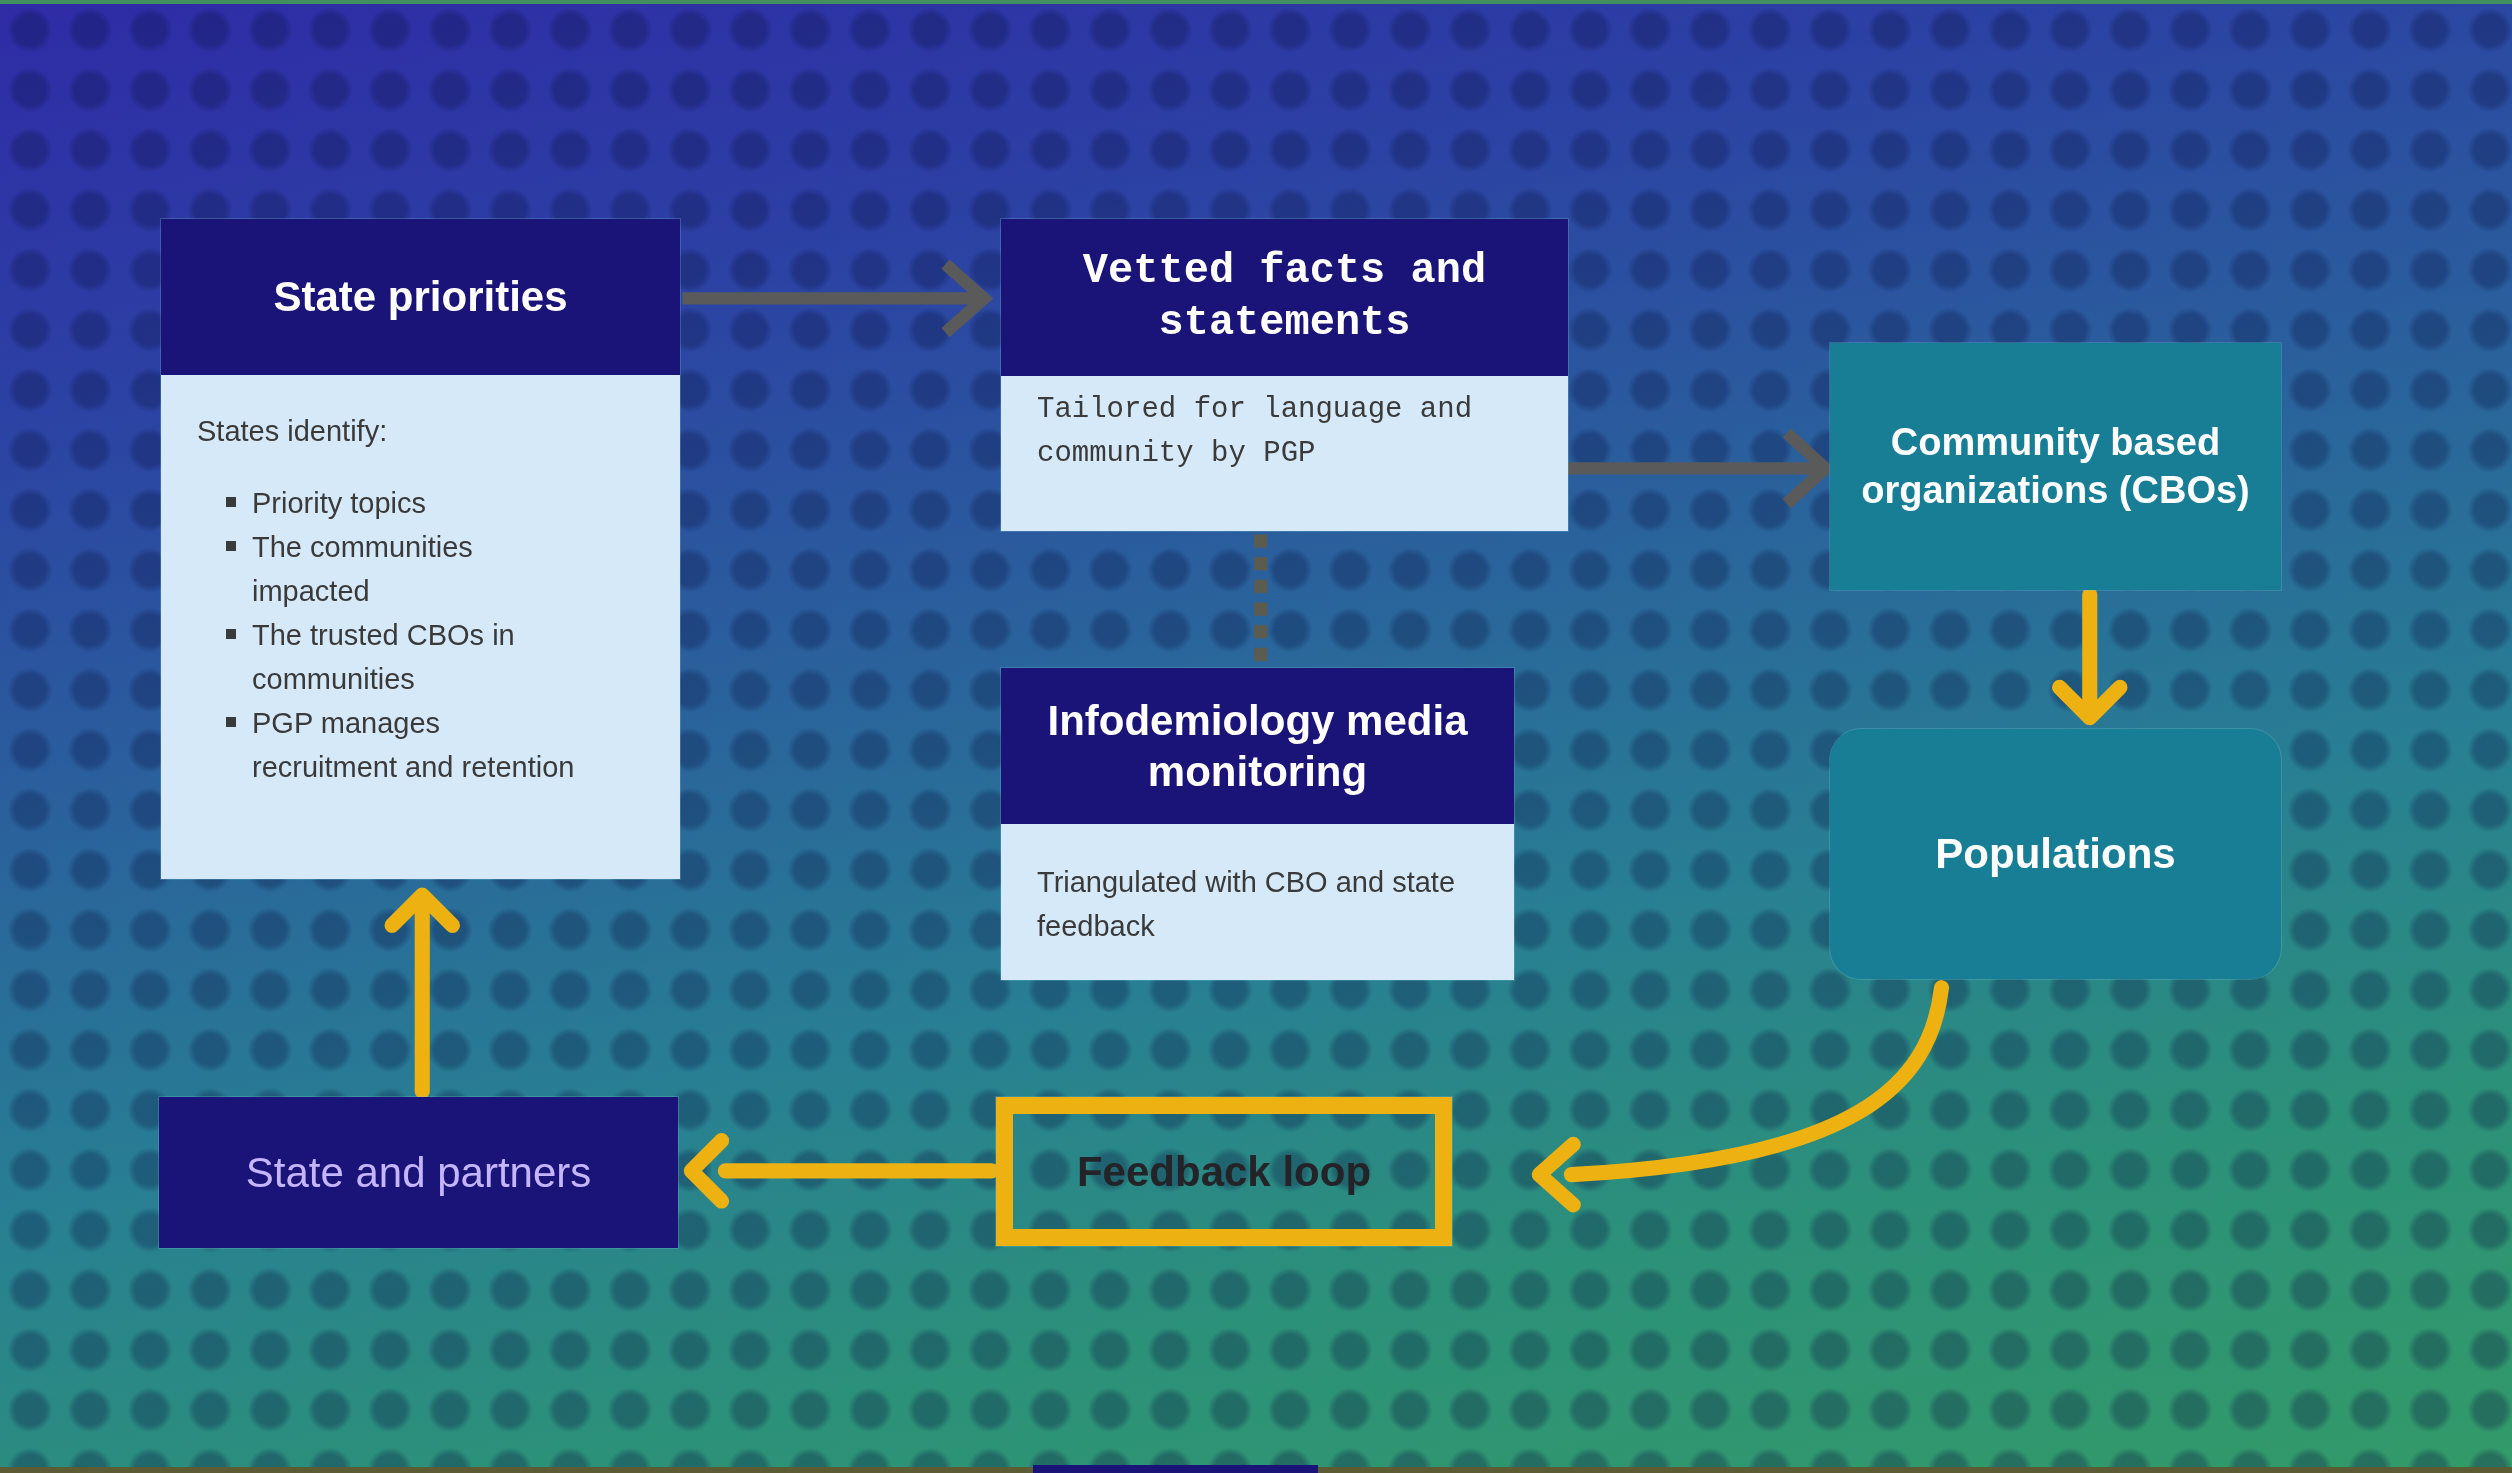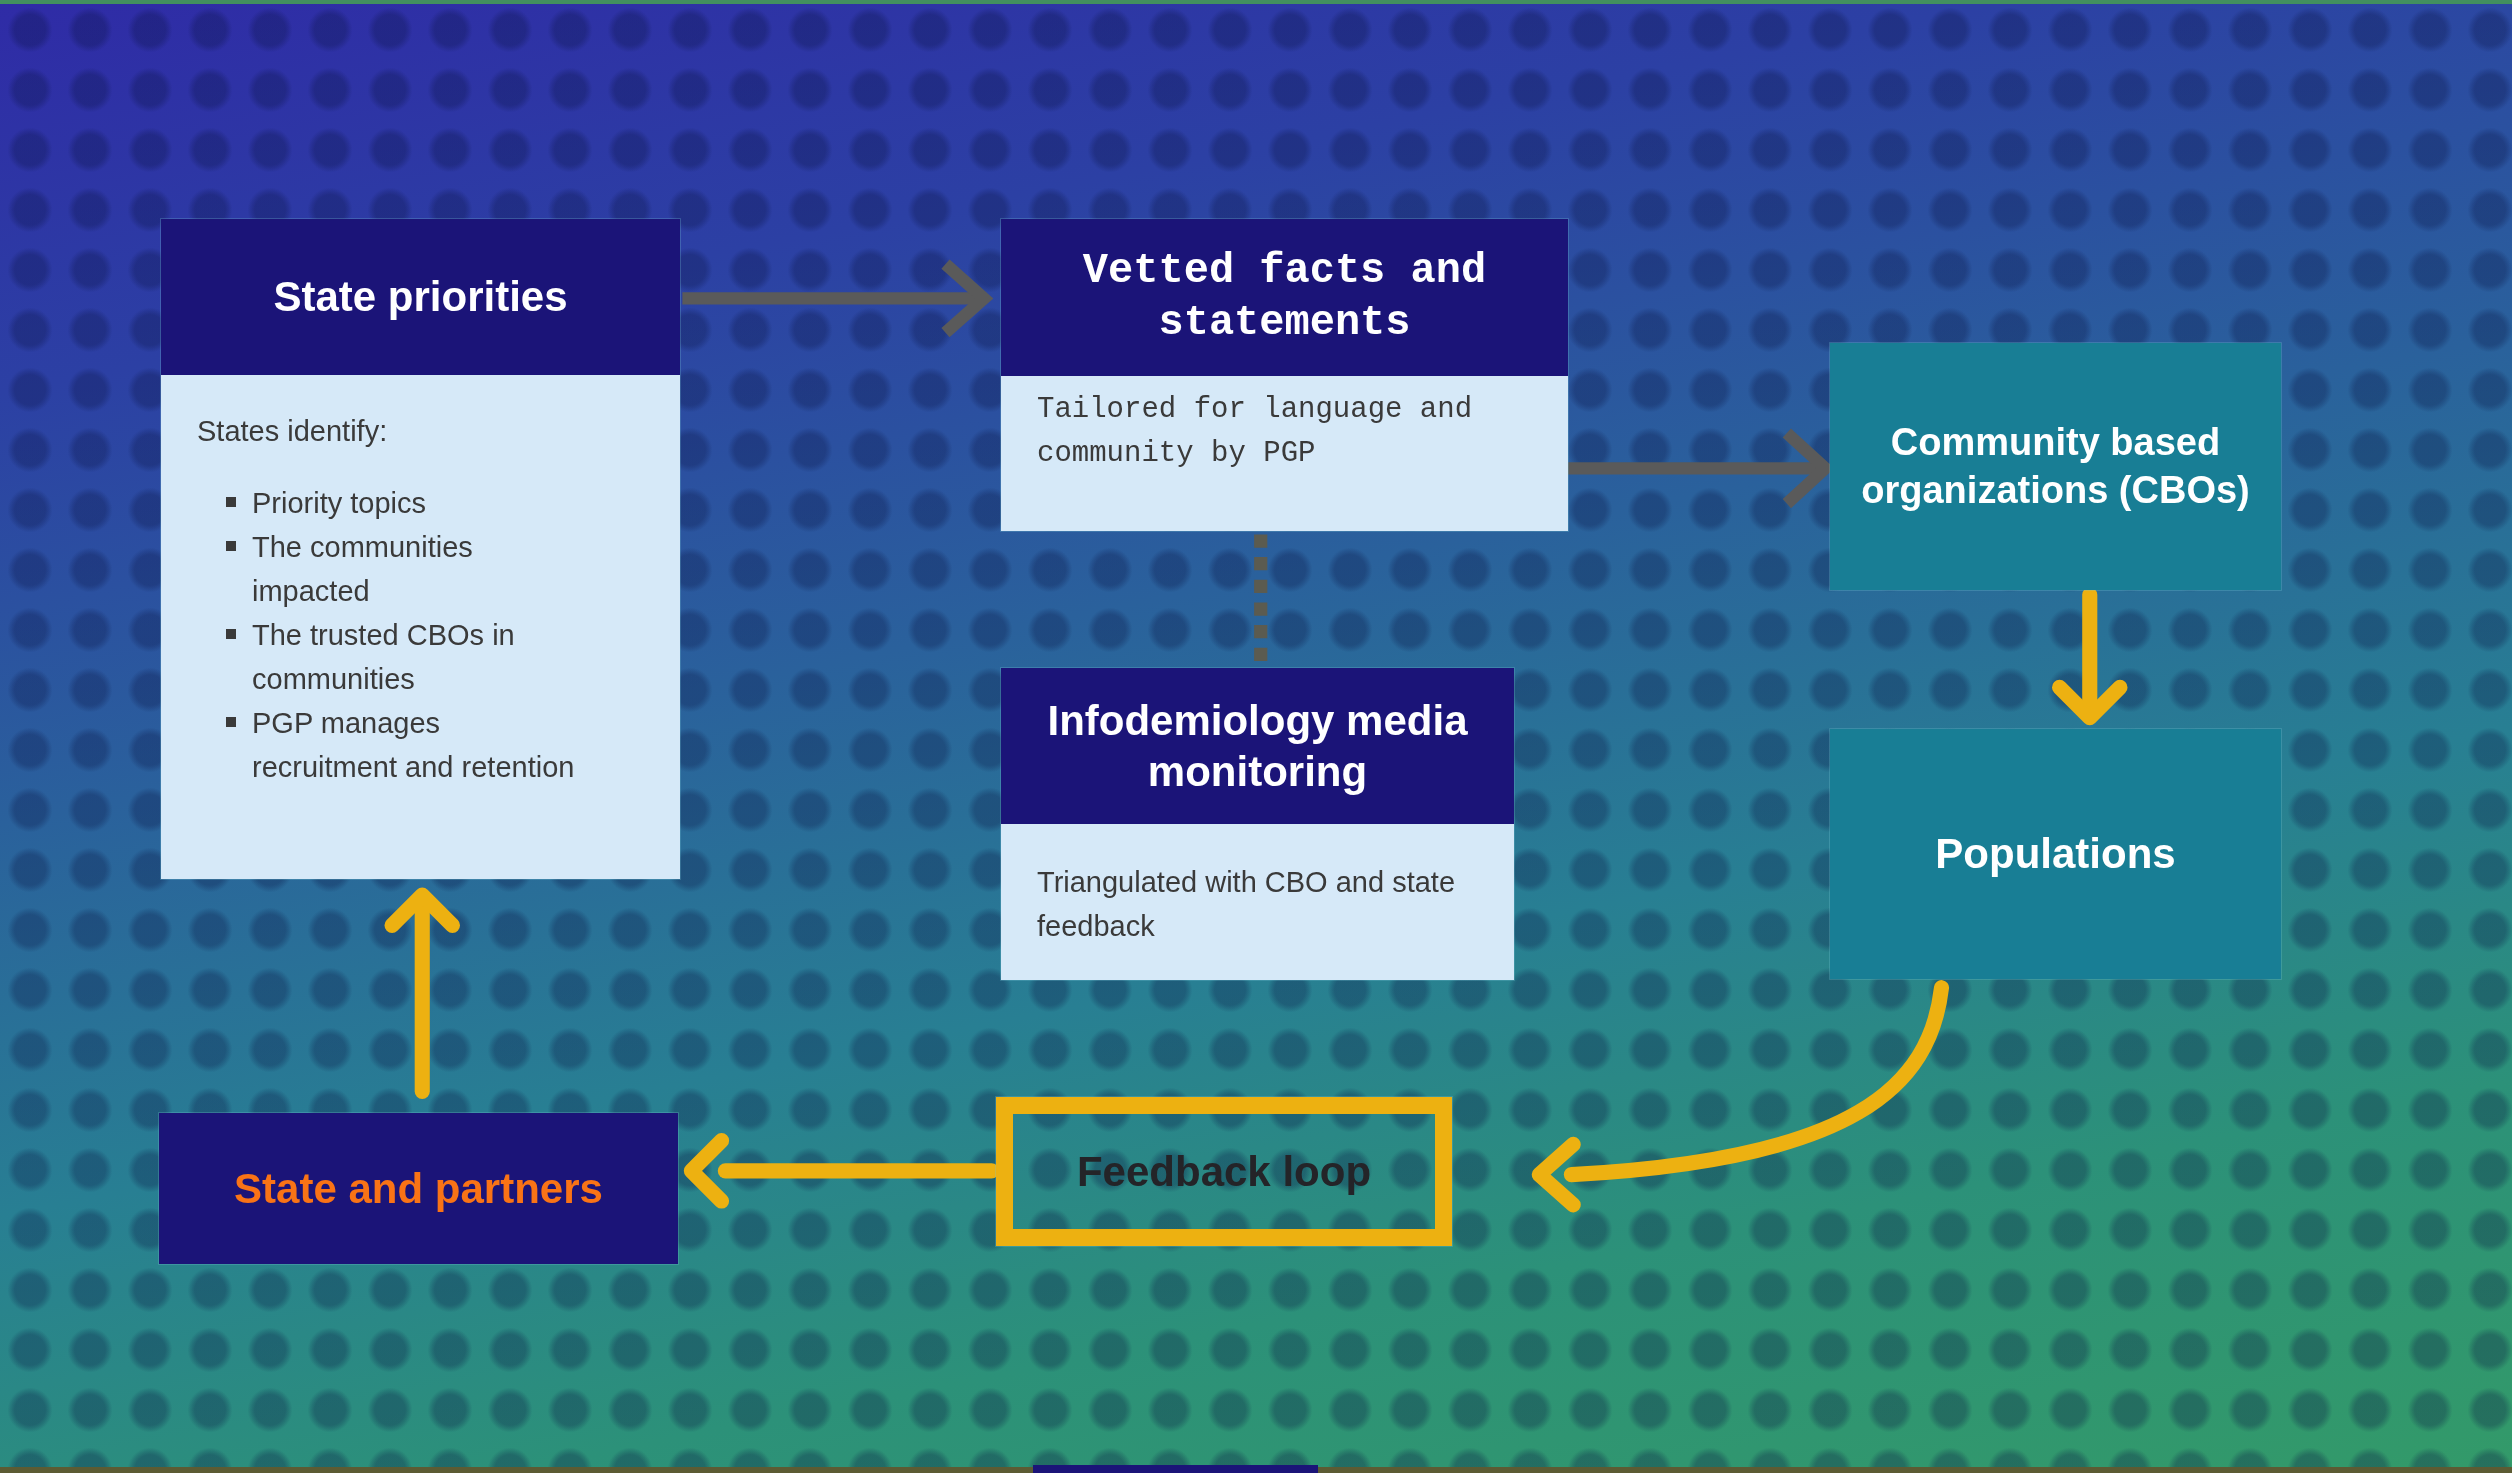--- a/index.html
+++ b/index.html
@@ -31,24 +31,23 @@
   .bodyarea{
     background:#d6e9f8;color:#3a3a3a;font-size:29px;line-height:44px;
     box-sizing:border-box;padding:34px 28px 0 36px;
   }
   .tealbox{
     background:#187e95;color:#ffffff;font-weight:700;
     display:flex;align-items:center;justify-content:center;text-align:center;
     box-sizing:border-box;padding:0 9.4px;
   }
   .navybox{
-    background:#1b1478;color:#f97316;font-weight:700;font-size:42px;
+    background:#1b1478;color:#c4b5fd;font-weight:400;font-size:42px;
     display:flex;align-items:center;justify-content:center;text-align:center;
     box-sizing:border-box;
-    margin-top:16px;
   }
   .feedbackbox{
     border:17px solid #edb111;background:transparent;color:#242428;
     font-weight:700;font-size:42px;
     display:flex;align-items:center;justify-content:center;text-align:center;
     box-sizing:border-box;
   }
 
   
   .box-sp{left:161px;top:219px;width:519px;}
@@ -62,21 +61,21 @@
 
   .box-vf{left:1001px;top:219px;width:567px;font-family:Liberation Mono, monospace;}
   .box-vf .hdr{height:157px;}
   .box-vf .bodyarea{height:155px;padding-top:12px;}
 
   .box-im{left:1001px;top:668px;width:513px;}
   .box-im .hdr{height:156px;}
   .box-im .bodyarea{height:156px;padding-top:36px;}
 
   .box-cbo{left:1830px;top:343px;width:451px;height:247px;font-size:38px;line-height:1.25;}
-  .box-pop{left:1830px;top:729px;width:451px;height:250px;font-size:42px;}
+  .box-pop{left:1830px;top:729px;width:451px;height:250px;font-size:42px;border-radius:31px;}
 
   .box-fb{left:996px;top:1097px;width:456px;height:149px;}
   .box-snp{left:159px;top:1097px;width:519px;height:151px;}
 </style>
 </head>
 <body>
 
 <div id="stage">
   <div class="bg"></div>
   <div class="strip-top"></div>

